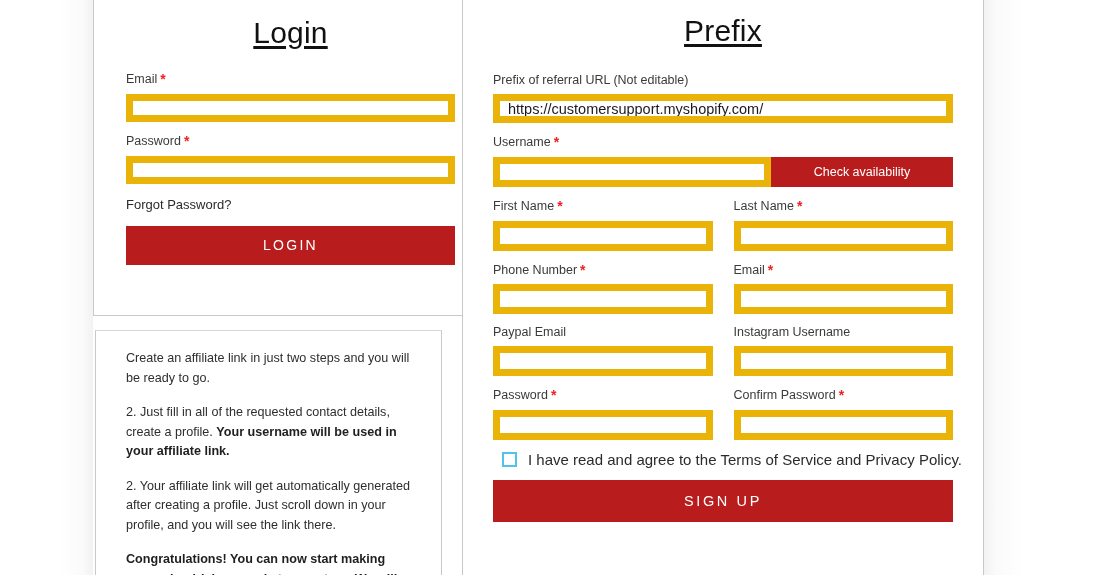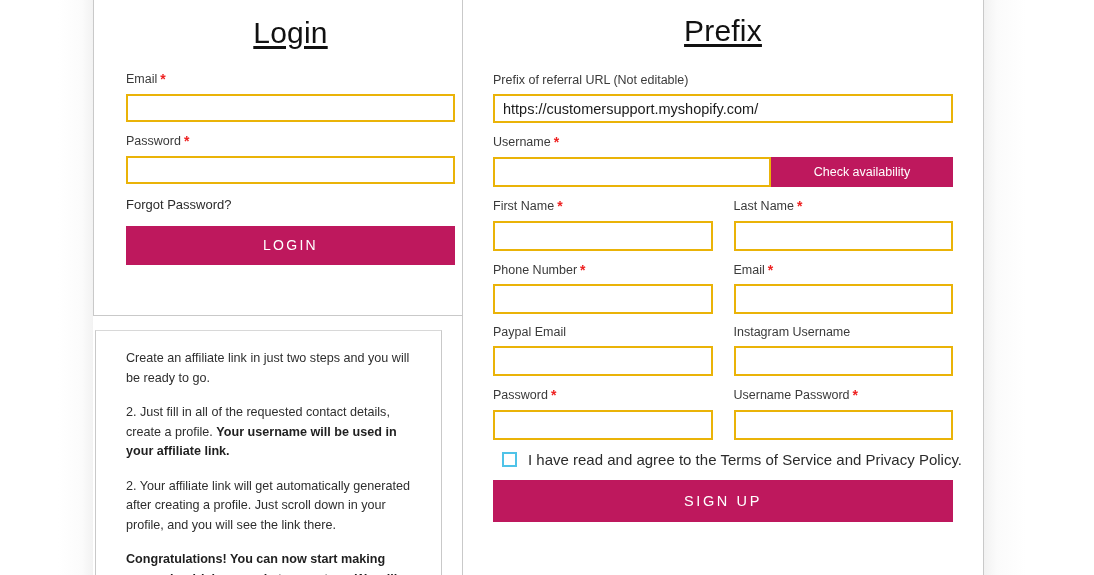--- a/index.html
+++ b/index.html
@@ -70,37 +70,37 @@
     color: #ee2222;
     font-size: 14px;
     font-weight: 700;
     margin-left: 3px;
     vertical-align: -1px;
   }
   .text-input {
     width: 100%;
     height: 28px;
     background: #ffffff;
-    border: 2px solid #eab308;
+    border: 7px solid #eab308;
     font-family: "Liberation Sans", sans-serif;
     font-size: 13px;
     color: #111111;
     padding: 0 8px;
     outline: none;
     display: block;
   }
   .text-input.tall { height: 30px; }
   .text-input.readonly-url {
     font-size: 14.5px;
     color: #1a1a1a;
     height: 29px;
   }
 
   .black-btn {
-    background: #be185d;
+    background: #b91c1c;
     color: #ffffff;
     border: none;
     font-family: "Liberation Sans", sans-serif;
     cursor: pointer;
     display: flex;
     align-items: center;
     justify-content: center;
   }
 
   
@@ -295,21 +295,21 @@
 
       <div class="two-col">
         <div class="col">
           <div class="field-label">
             <span>Password</span><span class="req">*</span>
           </div>
           <input class="text-input tall" type="password" value="" style="">
         </div>
         <div class="col">
           <div class="field-label">
-            <span>Username Password</span><span class="req">*</span>
+            <span>Confirm Password</span><span class="req">*</span>
           </div>
           <input class="text-input tall" type="password" value="" style="">
         </div>
       </div>
 
       <div class="terms-row">
         <div id="terms-checkbox"></div>
         <div class="terms-text">
           <span>I have read and agree to the</span><span class="terms-link">Terms of Service and Privacy Policy.</span>
         </div>

